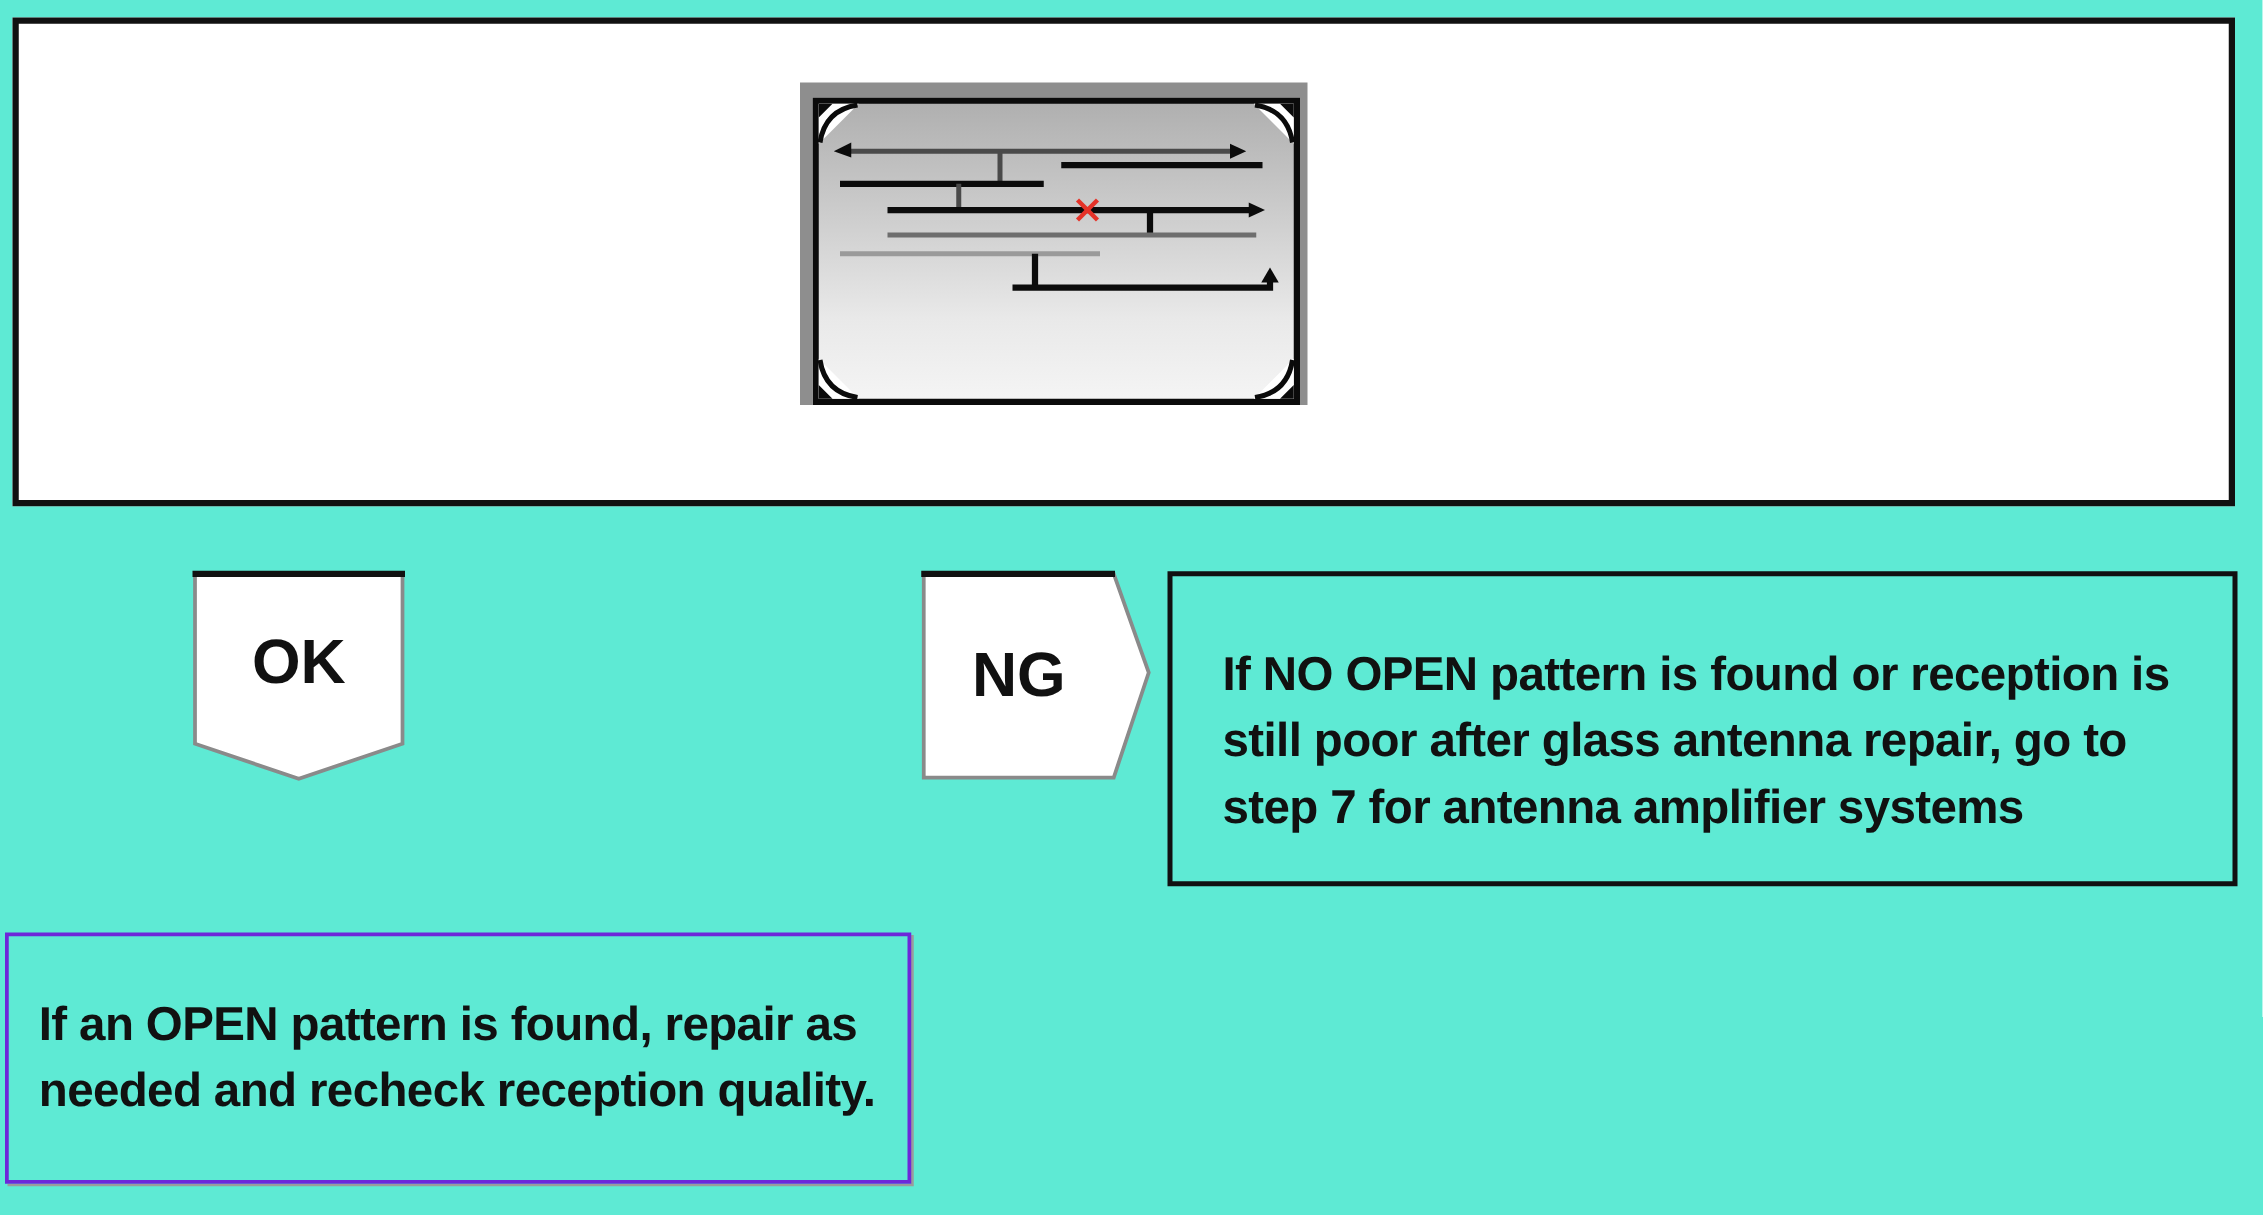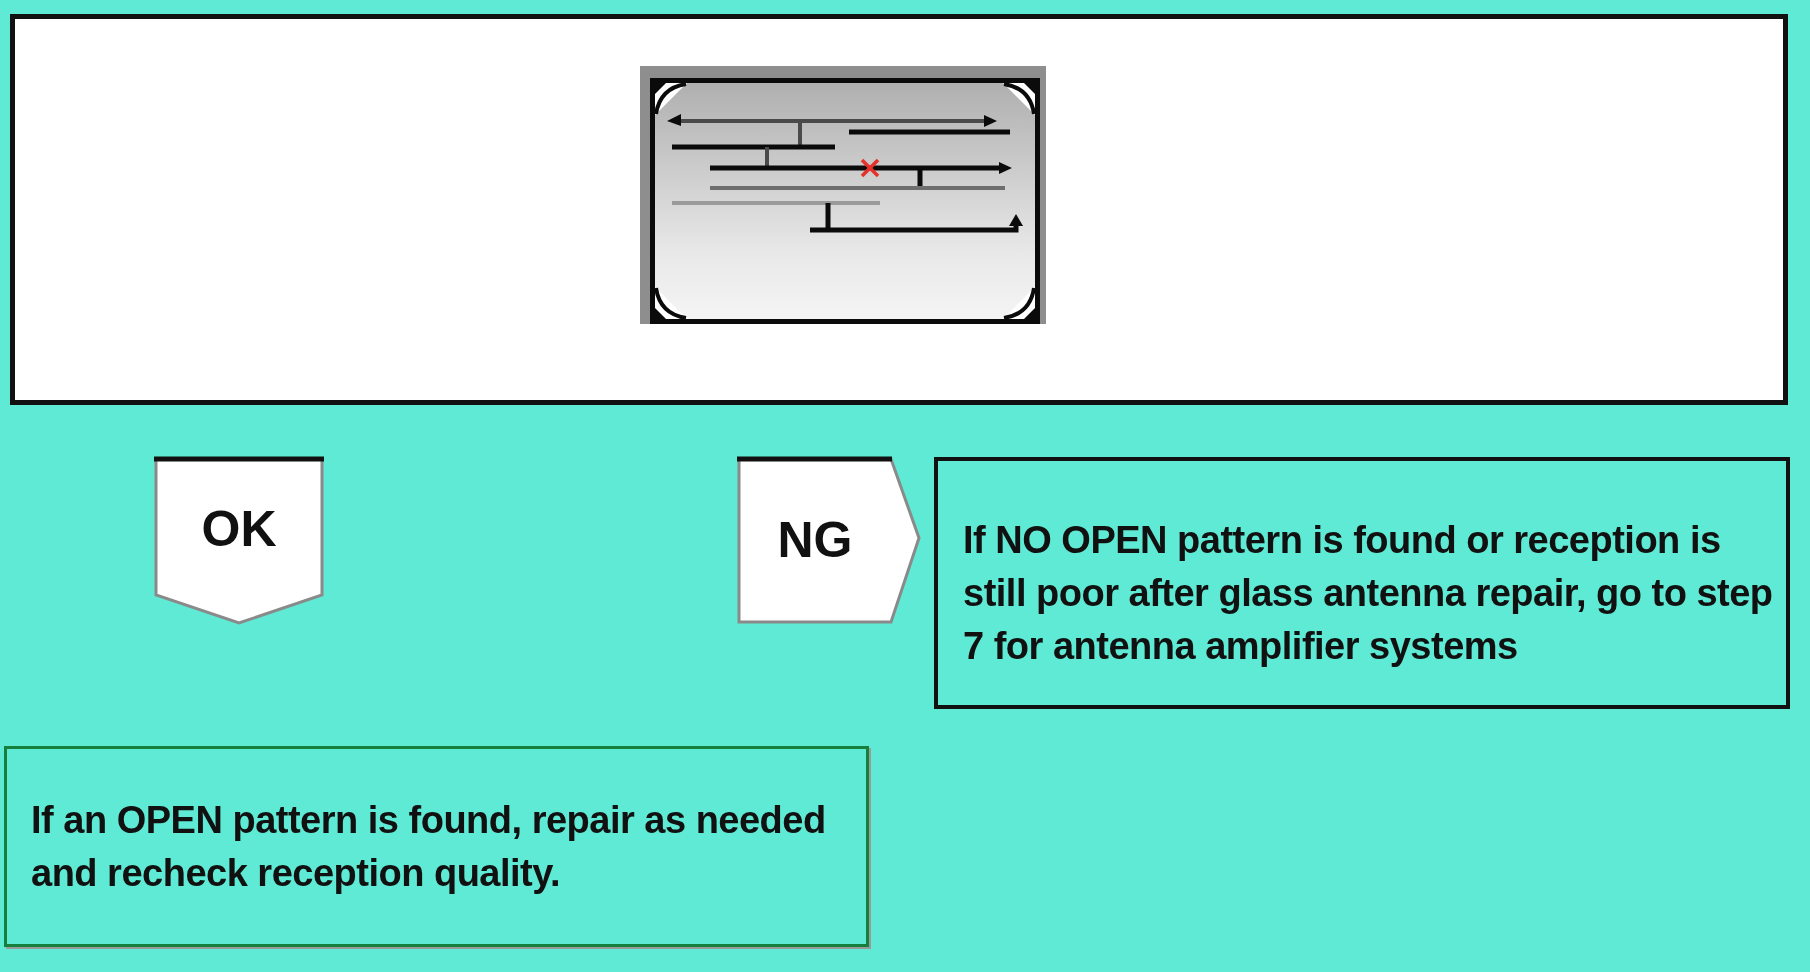--- a/index.html
+++ b/index.html
@@ -43,24 +43,24 @@
     position:absolute;box-sizing:border-box;
     display:flex;align-items:center;
     font-weight:bold;color:#111;
     font-size:38px;line-height:53px;
     letter-spacing:-0.5px;
   }
   .ng-box{
     left:934px;top:457px;width:856px;height:252px;
     border:4px solid #111;
   }
-  .ng-box .txt{padding-left:25px;padding-right:4px;margin-top:20px;}
+  .ng-box .txt{padding-left:40px;padding-right:4px;margin-top:20px;}
   .ok-box{
-    left:4px;top:746px;width:865px;height:201px;
-    border:3px solid #15803d;
+    left:4px;top:746px;width:725px;height:201px;
+    border:3px solid #6d28d9;
     box-shadow:2px 2px 0 #9b9b9b;
   }
   .ok-box .txt{padding-left:24px;padding-right:6px;}
 </style>
 </head>
 <body>
 
 <div class="canvas">
 
   <div class="outer-box"></div>

